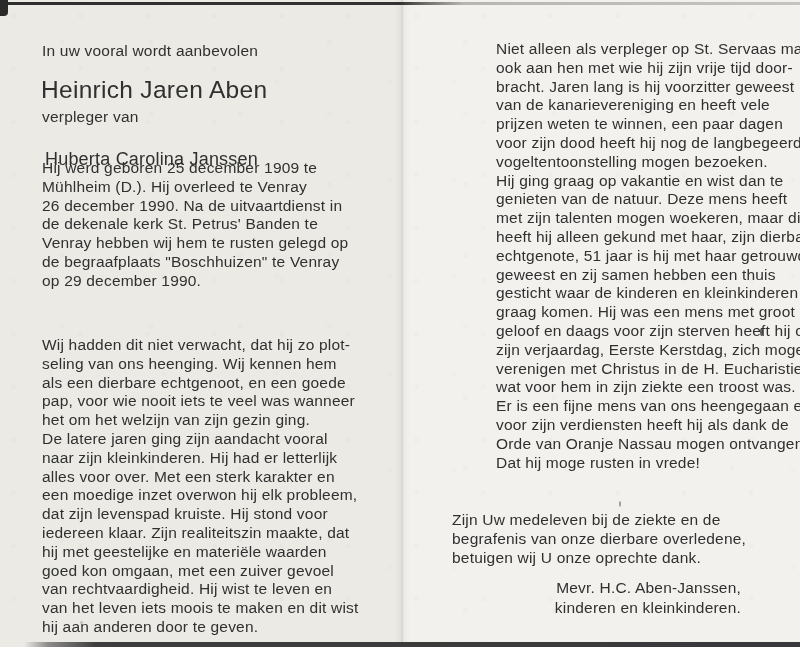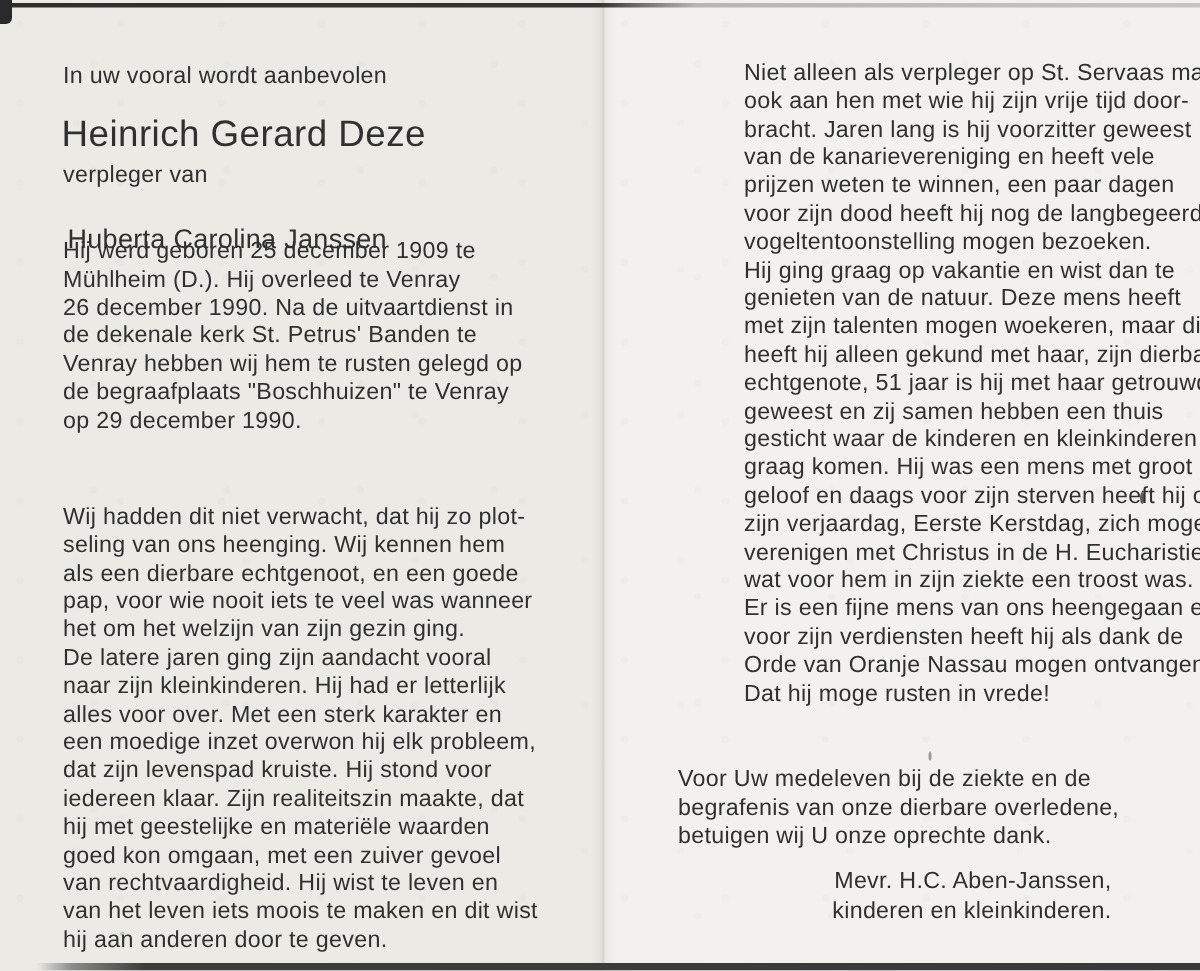--- a/index.html
+++ b/index.html
@@ -79,21 +79,21 @@
 <div class="fold"></div>
 
 <div class="scan-top-line"></div>
 <div class="scan-corner-blob"></div>
 <div class="scan-bottom-band"></div>
 <div class="speck speck-1"></div>
 <div class="speck speck-2"></div>
 <div class="speck speck-3"></div>
 
 <div class="txt intro">In uw vooral wordt aanbevolen</div>
-<div class="txt name">Heinrich Gerard Deze</div>
+<div class="txt name">Heinrich Jaren Aben</div>
 <div class="txt relation">verpleger van</div>
 <div class="txt spouse">Huberta Carolina Janssen</div>
 <div class="txt para1">Hij werd geboren 25 december 1909 te
 Mühlheim (D.). Hij overleed te Venray
 26 december 1990. Na de uitvaartdienst in
 de dekenale kerk St. Petrus' Banden te
 Venray hebben wij hem te rusten gelegd op
 de begraafplaats "Boschhuizen" te Venray
 op 29 december 1990.</div>
 <div class="txt para2">Wij hadden dit niet verwacht, dat hij zo plot-
@@ -129,17 +129,17 @@
 gesticht waar de kinderen en kleinkinderen
 graag komen. Hij was een mens met groot
 geloof en daags voor zijn sterven heeft hij op
 zijn verjaardag, Eerste Kerstdag, zich mogen
 verenigen met Christus in de H. Eucharistie,
 wat voor hem in zijn ziekte een troost was.
 Er is een fijne mens van ons heengegaan en
 voor zijn verdiensten heeft hij als dank de
 Orde van Oranje Nassau mogen ontvangen.
 Dat hij moge rusten in vrede!</div>
-<div class="txt thanks">Voor Uw medeleven bij de ziekte en de
+<div class="txt thanks">Zijn Uw medeleven bij de ziekte en de
 begrafenis van onze dierbare overledene,
 betuigen wij U onze oprechte dank.</div>
 <div class="txt signature">Mevr. H.C. Aben-Janssen,
 kinderen en kleinkinderen.</div>
 
 </body></html>

